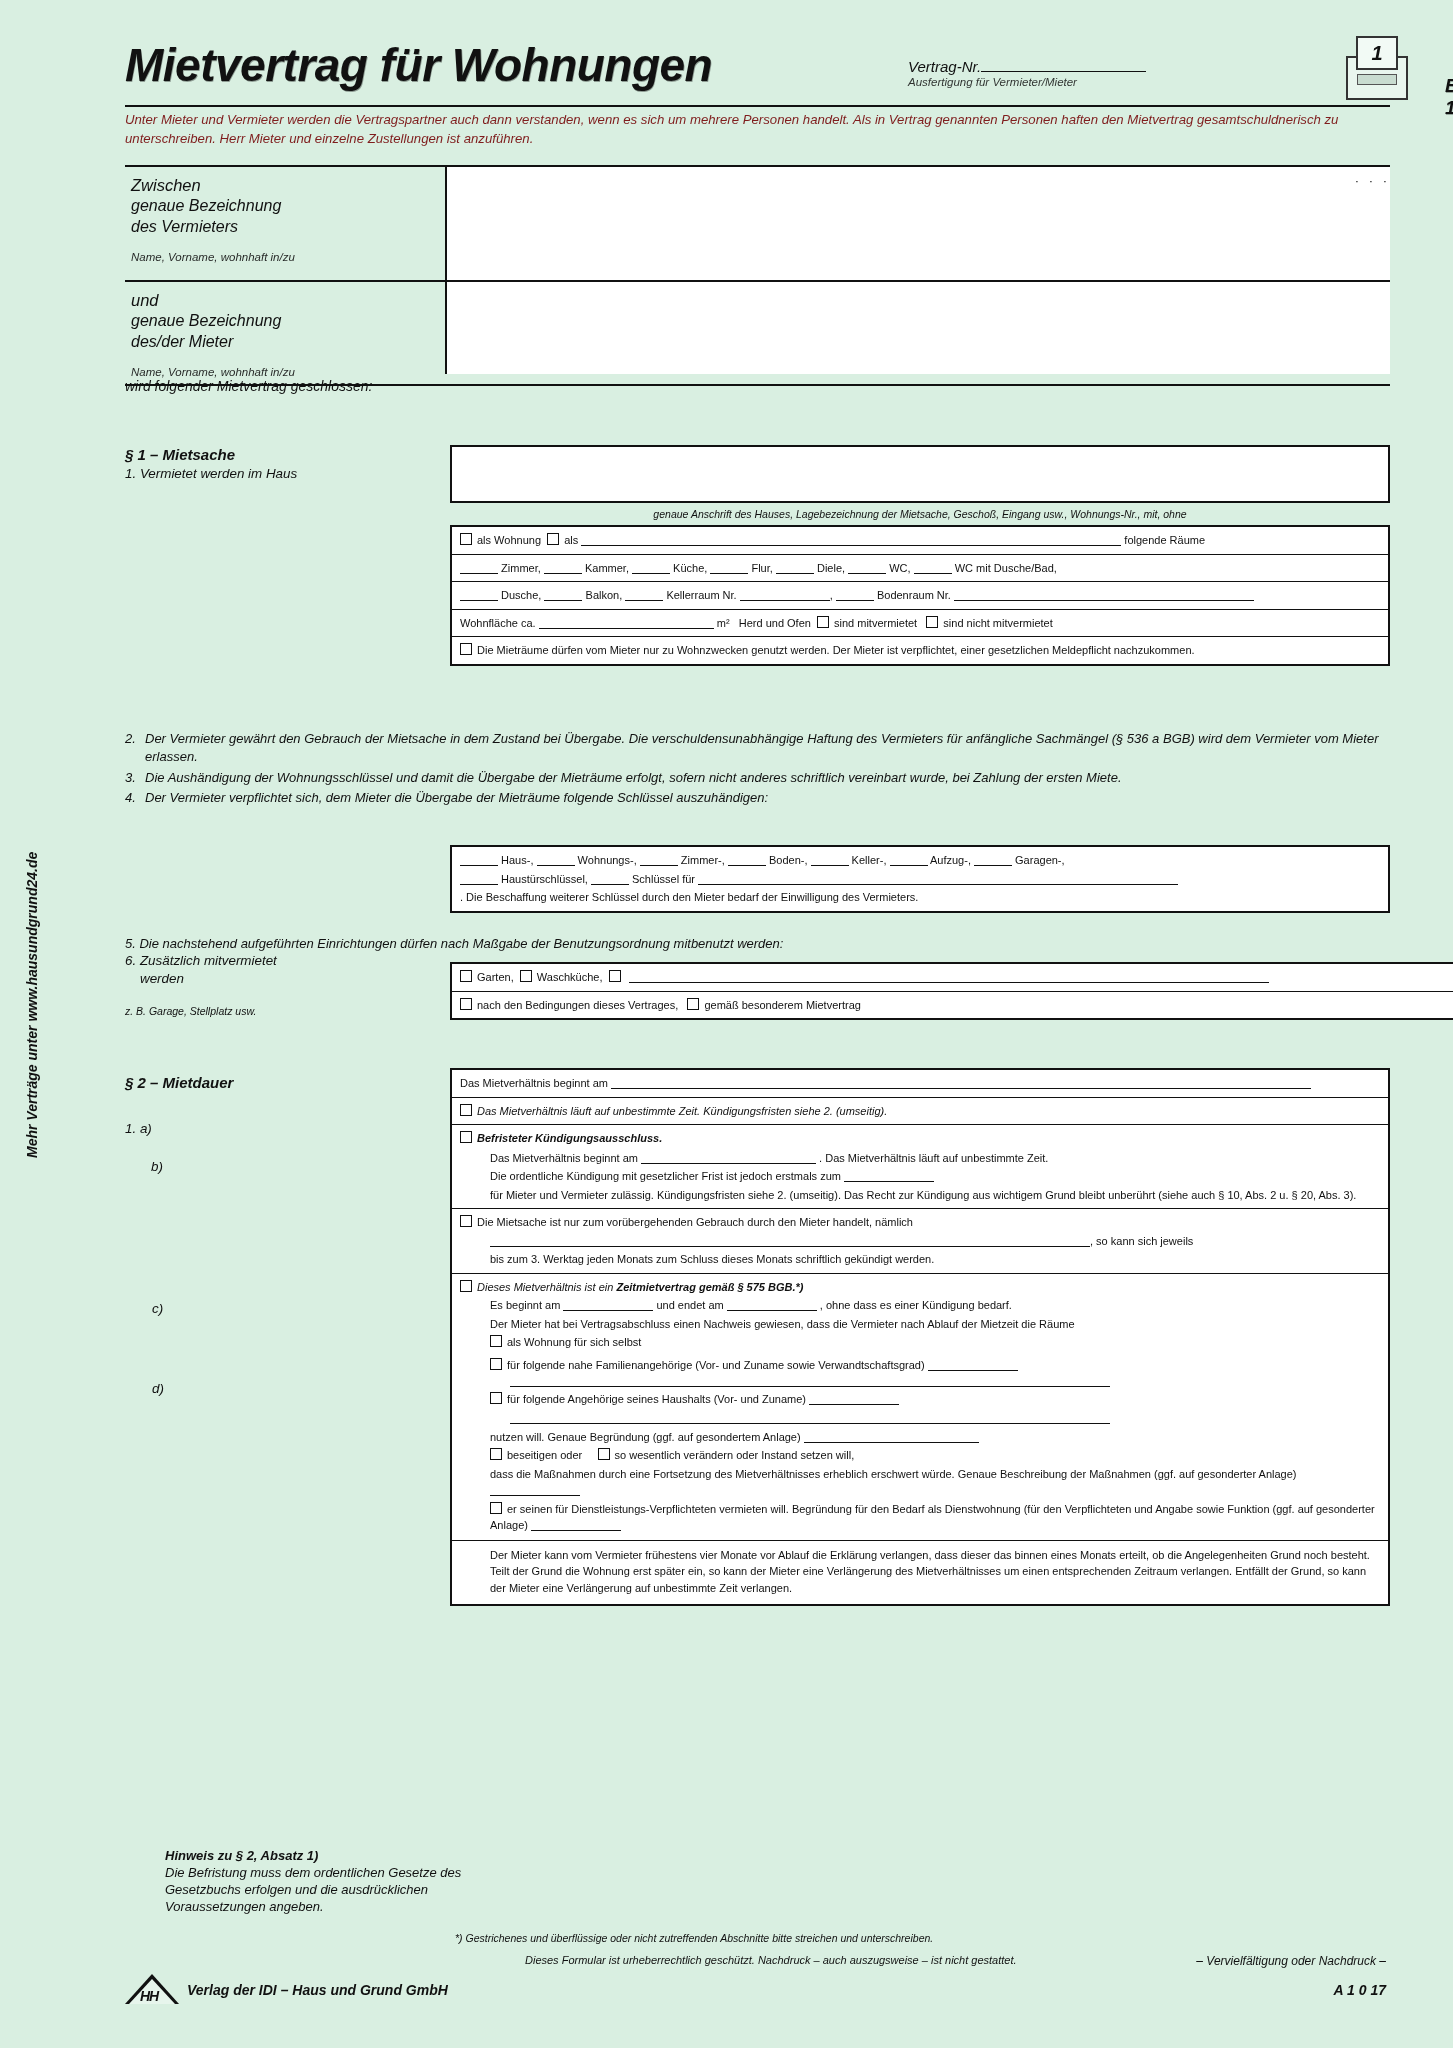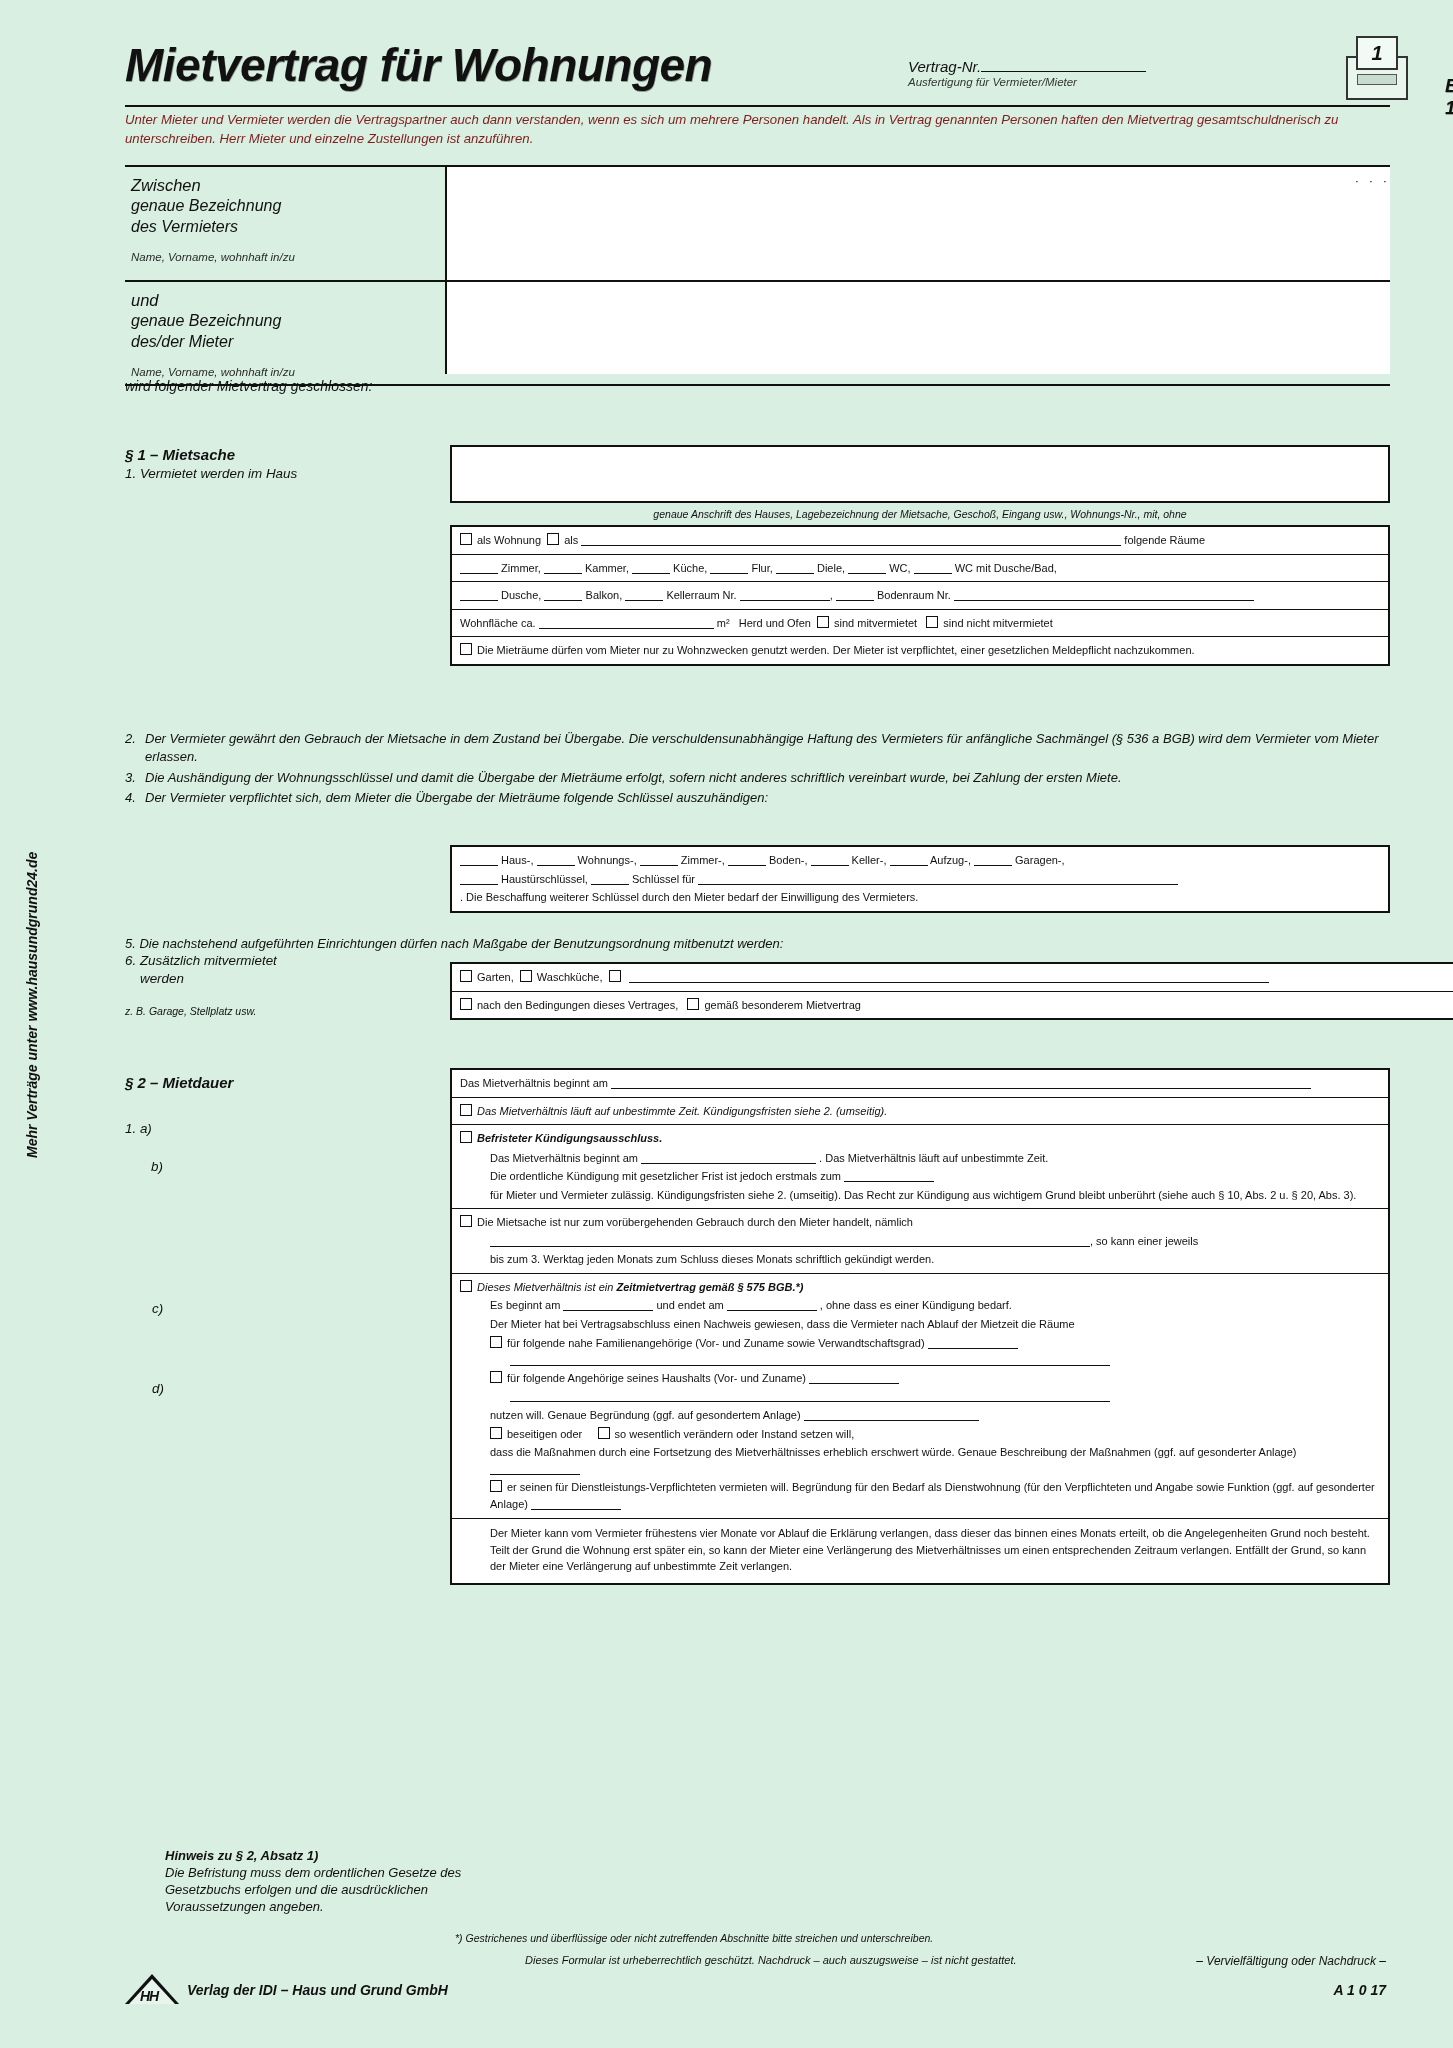--- a/index.html
+++ b/index.html
@@ -287,39 +287,42 @@
       <span class="ul m"></span>
     </div>
     <div class="ln blr" style="padding:1px 8px 5px 38px">
       <span>für Mieter und Vermieter zulässig. Kündigungsfristen siehe 2. (umseitig). Das Recht zur Kündigung aus wichtigem Grund bleibt unberührt (siehe auch § 10, Abs. 2 u. § 20, Abs. 3).</span>
     </div>
 
     <div class="ln blr" style="border-bottom:none; padding-bottom:1px">
       <span class="cb"></span><span>Die Mietsache ist nur zum vorübergehenden Gebrauch durch den Mieter handelt, nämlich</span>
     </div>
     <div class="ln blr" style="border-bottom:none; padding:1px 8px 1px 38px">
-      <span class="ul" style="width:600px"></span><span>, so kann einer jeweils</span>
+      <span class="ul" style="width:600px"></span><span>, so kann sich jeweils</span>
     </div>
     <div class="ln blr" style="padding:1px 8px 5px 38px">
       <span>bis zum 3. Werktag jeden Monats zum Schluss dieses Monats schriftlich gekündigt werden.</span>
     </div>
 
     <div class="ln" style="border-bottom:none; padding-bottom:1px">
       <span class="cb"></span><span class="ital">Dieses Mietverhältnis ist ein</span>
       <span class="b ital">Zeitmietvertrag gemäß § 575 BGB.*)</span>
     </div>
     <div class="ln blr" style="border-bottom:none; padding:1px 8px 1px 38px">
       <span>Es beginnt am</span>
       <span class="ul m"></span>
       <span>und endet am</span>
       <span class="ul m"></span>
       <span>, ohne dass es einer Kündigung bedarf.</span>
     </div>
     <div class="ln blr" style="border-bottom:none; padding:1px 8px 1px 38px">
       <span>Der Mieter hat bei Vertragsabschluss einen Nachweis gewiesen, dass die Vermieter nach Ablauf der Mietzeit die Räume</span>
+    </div>
+    <div class="ln blr" style="border-bottom:none; padding:1px 8px 4px 38px">
+      <span class="cb"></span><span>als Wohnung für sich selbst</span>
     </div>
     <div class="ln blr" style="border-bottom:none; padding:2px 8px 2px 38px">
       <span class="cb"></span><span>für folgende nahe Familienangehörige (Vor- und Zuname sowie Verwandtschaftsgrad)</span>
       <span class="ul m"></span>
       <div style="height:14px; border-bottom:1.4px solid #111; width:600px; margin-left:20px"></div>
     </div>
     <div class="ln blr" style="border-bottom:none; padding:2px 8px 2px 38px">
       <span class="cb"></span><span>für folgende Angehörige seines Haushalts (Vor- und Zuname)</span>
       <span class="ul m"></span>
       <div style="height:16px; border-bottom:1.4px solid #111; width:600px; margin-left:20px"></div>

